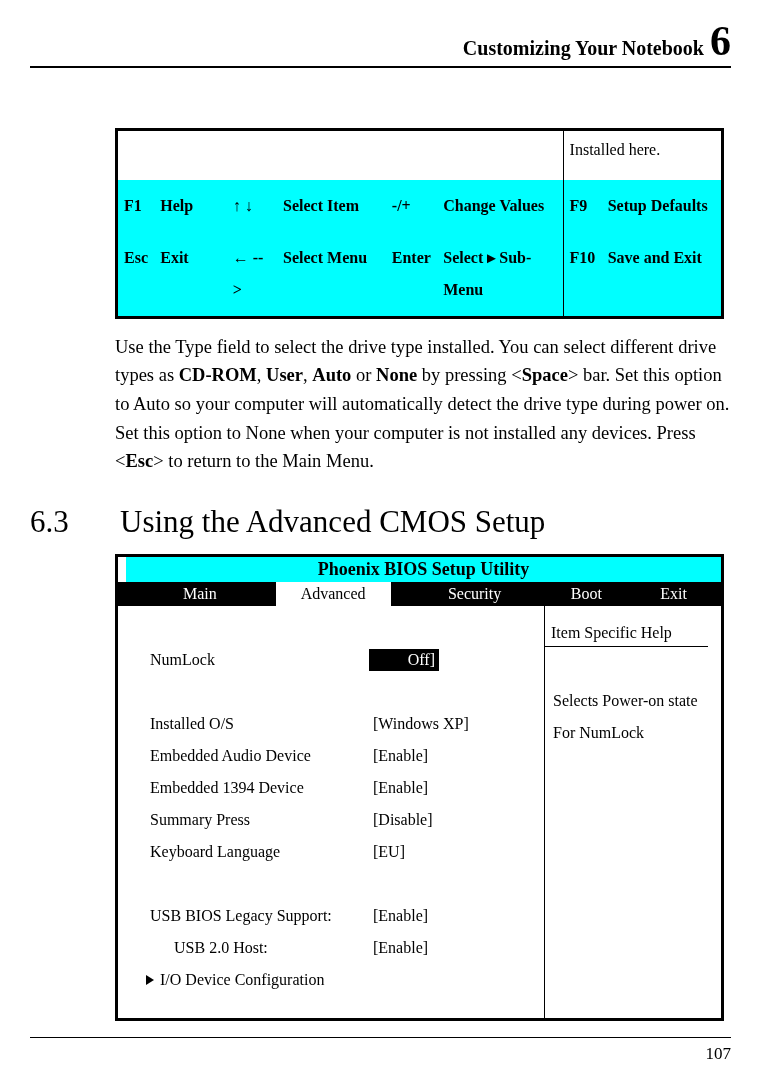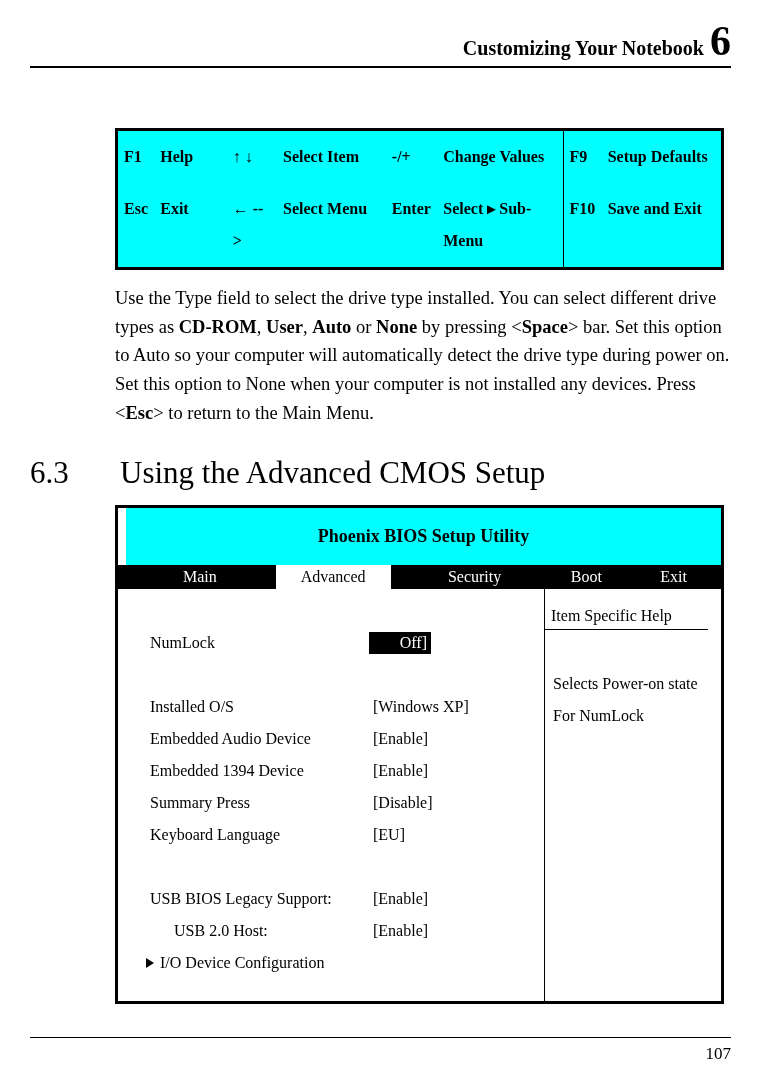--- a/index.html
+++ b/index.html
@@ -71,21 +71,21 @@
     .bios-box {
       width: 609px;
       border: 3px solid #000;
       margin-left: 85px;
     }
     .bios-title {
       background: #00ffff;
       text-align: center;
       font-weight: bold;
       font-size: 18px;
-      padding: 18px 0;
+      padding: 2px 0;
       margin-left: 8px;
     }
     .tabbar {
       display: flex;
       background: #000;
       height: 24px;
       gap: 12px;
     }
     .tabbar .gap { width: 36px; background: #000; }
     .tabbar .tab {
@@ -134,21 +134,21 @@
       height: 32px;
     }
     .setting-row .label { width: 223px; }
     .setting-row .value {  }
     .setting-row.indent .label { padding-left: 24px; }
     .setting-row.sel .value {
       background: #000;
       color: #fff;
       padding: 2px 4px 2px 0;
       margin-left: -4px;
-      width: 62px;
+      width: 70px;
       text-align: right;
     }
     .setting-row.sub { padding-left: 28px; }
     .tri {
       display: inline-block;
       width: 0; height: 0;
       border-top: 5px solid transparent;
       border-bottom: 5px solid transparent;
       border-left: 8px solid #000;
       margin-right: 6px;
@@ -172,20 +172,24 @@
 
 <div class="header-row">
   <span class="header-title">Customizing Your Notebook</span>
   <span class="chapter-num">6</span>
 </div>
 <div class="hr"></div>
 
 <div class="content">
   <table class="table1">
     <tbody>
+        <tr>
+      <td colspan="6" class="vline-right" style="height:50px;"></td>
+      <td colspan="2">Installed here.</td>
+    </tr>
     <tr class="cyan">
       <td style="width:30px;"><span class="bold-cyan">F1</span></td>
       <td style="width:72px;"><span class="bold-cyan">Help</span></td>
       <td style="width:50px;"><span class="bold-cyan">↑ ↓</span></td>
       <td style="width:108px;"><span class="bold-cyan">Select Item</span></td>
       <td style="width:42px;"><span class="bold-cyan">-/+</span></td>
       <td style="width:125px;" class="vline-right"><span class="bold-cyan">Change Values</span></td>
       <td style="width:35px;"><span class="bold-cyan">F9</span></td>
       <td style="width:120px;"><span class="bold-cyan">Setup Defaults</span></td>
     </tr>

